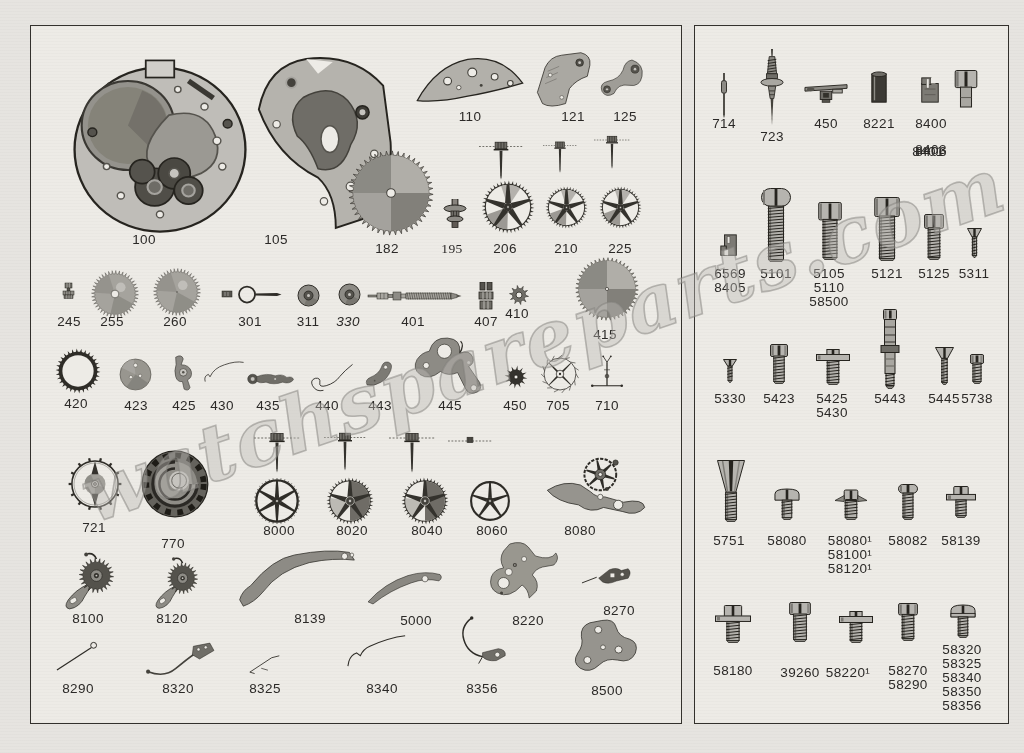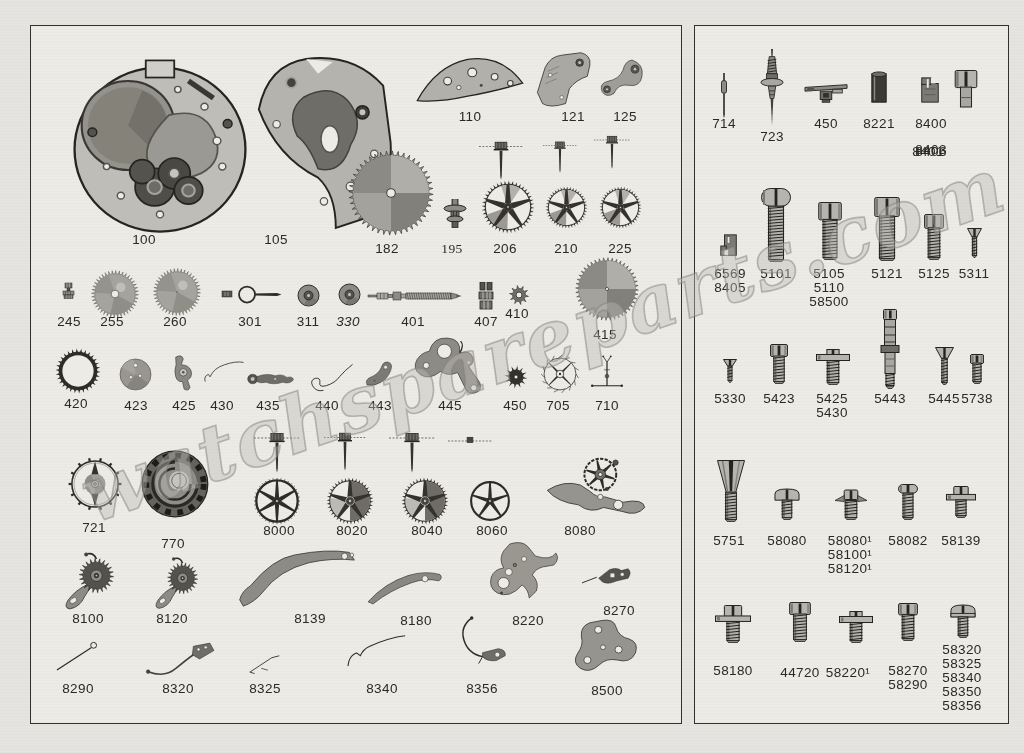--- a/index.html
+++ b/index.html
@@ -710,21 +710,21 @@
         <circle cx="190" cy="14" r="3" fill="#edebe6" stroke="#44423c" stroke-width="1"></circle>
       </svg>
     </div>
     <div class="lab" style="left: 274px; top: 612px;">8139</div>
     <div class="fig" style="left: 365px; top: 563px; width: 80px; height: 42px;">
       <svg width="80" height="42" viewBox="0 0 160 80" preserveAspectRatio="none">
         <path d="M6,74 Q40,38 86,24 Q120,14 150,22 Q156,28 148,34 Q120,28 92,38 Q50,52 16,78 Z" fill="#8a8882" stroke="#2e2c27" stroke-width="1.2"></path>
         <circle cx="120" cy="30" r="6" fill="#edebe6" stroke="#44423c" stroke-width="1.3"></circle>
       </svg>
     </div>
-    <div class="lab" style="left: 380px; top: 614px;">8180</div>
+    <div class="lab" style="left: 380px; top: 614px;">5000</div>
     <div class="fig" style="left: 479px; top: 539px; width: 82px; height: 70px;">
       <svg width="82" height="70" viewBox="0 0 160 140" preserveAspectRatio="none">
         <path d="M60,10 Q84,2 96,16 L110,34 Q140,44 150,28 Q158,40 146,52 L124,56 Q110,60 104,72 Q118,86 112,104 L98,118 Q96,100 84,92 Q60,120 36,108 Q18,98 24,76 Q30,60 48,58 Q38,40 48,24 Z" fill="#99978f" stroke="#2e2c27" stroke-width="1.3"></path>
         <circle cx="48" cy="88" r="11" fill="#edebe6" stroke="#44423c" stroke-width="1.5"></circle>
         <circle cx="58" cy="66" r="7" fill="#edebe6" stroke="#44423c" stroke-width="1.3"></circle>
         <circle cx="88" cy="40" r="5" fill="#edebe6" stroke="#44423c" stroke-width="1.2"></circle>
         <circle cx="70" cy="52" r="4" fill="#44423c"></circle>
         <circle cx="70" cy="52" r="1.5" fill="#c6c4bf"></circle>
         <circle cx="44" cy="108" r="3" fill="#44423c"></circle>
       </svg>
@@ -1222,21 +1222,21 @@
         <line x1="3.92" y1="17.2" x2="18.08" y2="15.8" stroke="#26241f" stroke-width="1"></line>
         <line x1="3.92" y1="20.2" x2="18.08" y2="18.8" stroke="#26241f" stroke-width="1"></line>
         <line x1="3.92" y1="23.2" x2="18.08" y2="21.8" stroke="#26241f" stroke-width="1"></line>
         <line x1="3.92" y1="26.2" x2="18.08" y2="24.8" stroke="#26241f" stroke-width="1"></line>
         <line x1="3.92" y1="29.2" x2="18.08" y2="27.8" stroke="#26241f" stroke-width="1"></line>
         <line x1="3.92" y1="32.2" x2="18.08" y2="30.8" stroke="#26241f" stroke-width="1"></line>
         <line x1="3.92" y1="35.2" x2="18.08" y2="33.8" stroke="#26241f" stroke-width="1"></line>
         <polygon points="4.62,37.5 17.38,37.5 15.879999999999999,39.5 6.12,39.5" fill="#8d8b85" stroke="#26241f" stroke-width="0.8"></polygon>
       </svg>
     </div>
-    <div class="lab" style="left: 764px; top: 666px;">44720</div>
+    <div class="lab" style="left: 764px; top: 666px;">39260</div>
     <div class="fig" style="left: 839px; top: 611px; width: 34px; height: 32px;">
       <svg width="34" height="32" viewBox="0 0 34 32" preserveAspectRatio="none">
         <rect x="10.88" y="0.5" width="12.24" height="5" fill="#b6b4af" stroke="#26241f" stroke-width="1"></rect>
         <rect x="15.7" y="0.5" width="2.6" height="5" fill="#26241f"></rect>
         <rect x="0.5" y="5.5" width="33" height="6" fill="#b6b4af" stroke="#26241f" stroke-width="1"></rect>
         <rect x="2" y="6.5" width="2.5" height="4" fill="#7b7974"></rect>
         <rect x="11.22" y="11.5" width="11.56" height="18" fill="#b3b1ac" stroke="#26241f" stroke-width="1"></rect>
         <rect x="12.020000000000001" y="12.5" width="1.8" height="16.5" fill="#7b7974"></rect>
         <line x1="10.520000000000001" y1="13.7" x2="23.48" y2="12.3" stroke="#26241f" stroke-width="1"></line>
         <line x1="10.520000000000001" y1="16.7" x2="23.48" y2="15.3" stroke="#26241f" stroke-width="1"></line>

